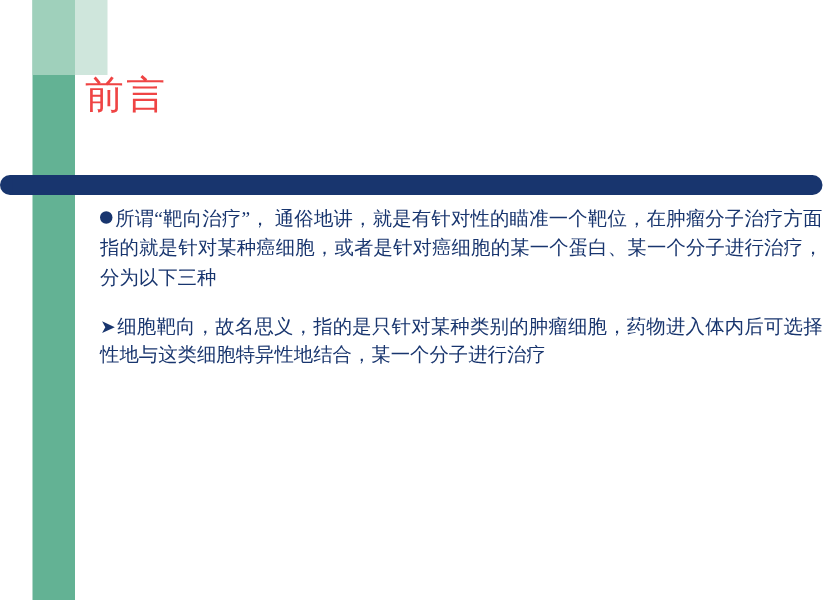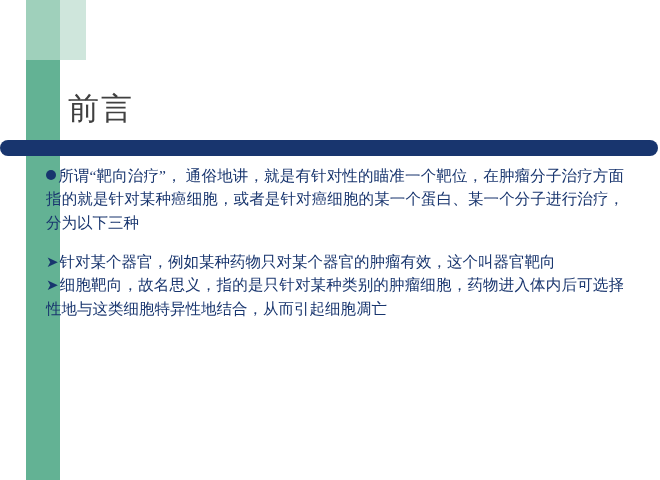--- a/index.html
+++ b/index.html
@@ -43,23 +43,23 @@
     left: 26px;
     top: 0;
     width: 34px;
     height: 60px;
     background: #9fd0bb;
   }
   
   .title {
     position: absolute;
     left: 68px;
-    top: 92px;
+    top: 59px;
     font-size: 31px;
-    color: #404040;
+    color: #ef4444;
     font-family: Liberation Serif, serif;
     letter-spacing: 2px;
     line-height: 1.1;
   }
   
   .title-bar {
     position: absolute;
     left: 10px;
     top: 140px;
     width: 648px;
@@ -72,21 +72,21 @@
     left: 0px;
     top: 140px;
     width: 22px;
     height: 16px;
     background: #18356e;
     border-radius: 8px 0 0 8px;
   }
   
   .body {
     position: absolute;
-    left: 46px;
+    left: 80px;
     top: 164px;
     width: 578px;
   }
   .para {
     color: #18356e;
     font-family: "Liberation Serif", serif;
     font-size: 15.5px;
     line-height: 1.5;
     margin: 0 0 0 0;
     text-align: justify;
@@ -129,23 +129,20 @@
   <div class="title-bar"></div>
 
   <div class="body">
 
     <p class="para level1">
       <span class="bullet-dot"></span><span>所谓“靶向治疗”， 通俗地讲，就是有针对性的瞄准一个靶位，在肿瘤分子治疗方面指的就是针对某种癌细胞，或者是针对癌细胞的某一个蛋白、某一个分子进行治疗，分为以下三种</span>
     </p>
 
     <div class="gap-md"></div>
 
-    <p class="para">
-      <span class="bullet-arrow">➤</span><span>针对某个器官，例如某种药物只对某个器官的肿瘤有效，这个叫器官靶向</span>
-    </p>
 
     <p class="para">
-      <span class="bullet-arrow">➤</span><span>细胞靶向，故名思义，指的是只针对某种类别的肿瘤细胞，药物进入体内后可选择性地与这类细胞特异性地结合，从而引起细胞凋亡</span>
+      <span class="bullet-arrow">➤</span><span>细胞靶向，故名思义，指的是只针对某种类别的肿瘤细胞，药物进入体内后可选择性地与这类细胞特异性地结合，某一个分子进行治疗</span>
     </p>
 
 
   </div>
 </div>
 
 </body></html>

